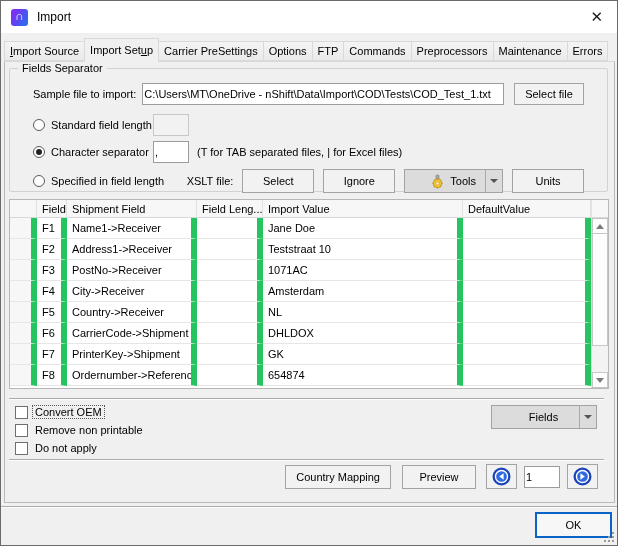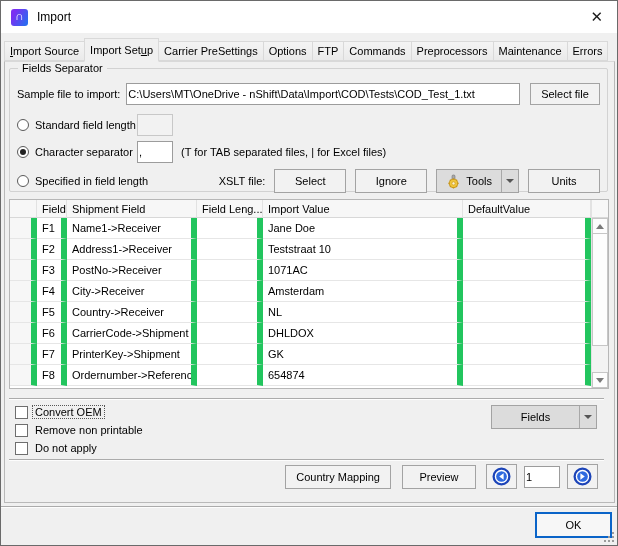--- a/index.html
+++ b/index.html
@@ -26,21 +26,21 @@
   .tab.active { height:24px; background:#f0f0f0; border-bottom:1px solid #f0f0f0; margin-bottom:-1px; z-index:4; }
 
   
   .tabpage { position:absolute; top:60px; left:3px; width:611px; height:442px;
              background:#f0f0f0; border:1px solid #b9b9b9; border-top:1px solid #d9d9d9; }
 
   
   .groupbox { position:absolute; left:4px; top:6px; width:599px; height:124px;
               border:1px solid #d2d2d2; border-radius:2px; }
   .groupbox-title { position:absolute; top:-7px; left:8px; background:#f0f0f0; padding:0 4px; }
-  .g-row { display:flex; align-items:center; margin:0 7px; }
+  .g-row { display:flex; align-items:center; margin:0 23px; }
   .row1 { margin-top:14px; }
   .row2 { margin-top:9px; }
   .row3 { margin-top:5px; }
   .row4 { margin-top:6px; }
 
   input[type=text] { border:1px solid #9c9c9c; background:#fff; height:22px; padding:1px 1px;
                      font:11px "Liberation Sans", sans-serif; }
   input[disabled] { background:#f2f2f2; border-color:#c8c8c8; }
 
   .file-input { flex:1; margin-left:6px; }
@@ -54,21 +54,21 @@
   .radio-wrap { display:flex; align-items:center; width:120px; }
   .radio-wrap.wide { width:auto; }
   .radio { width:12px; height:12px; border:1px solid #5a5a5a; border-radius:50%; background:#fff;
            margin-right:6px; position:relative; flex:none; }
   .radio.on::after { content:""; position:absolute; left:2px; top:2px; width:6px; height:6px;
                      border-radius:50%; background:#222; }
 
   .hint { margin-left:8px; }
   .xslt-cluster { margin-left:auto; display:flex; align-items:center; gap:9px; }
 
-  .split-btn { display:flex; height:24px; border:1px solid #a3a3a3; background:#dcdcdc; }
+  .split-btn { display:flex; height:24px; border:1px solid #a3a3a3; background:#dcdcdc;padding-left:16px; }
   .split-main { display:flex; align-items:center; gap:5px; padding:0 9px; }
   .split-arrow { width:17px; border-left:1px solid #a8a8a8; display:flex; align-items:center; justify-content:center; }
   .caret { width:0; height:0; border-left:4px solid transparent; border-right:4px solid transparent;
            border-top:4px solid #555; }
 
   
   .grid { position:absolute; left:4px; top:137px; width:600px; height:190px; background:#fff;
           border:1px solid #b7b7b7; display:flex; }
   .grid-main { flex:1; display:flex; flex-direction:column; overflow:hidden; }
   .grid-header { display:flex; height:18px; background:#f7f7f7; flex:none; }

